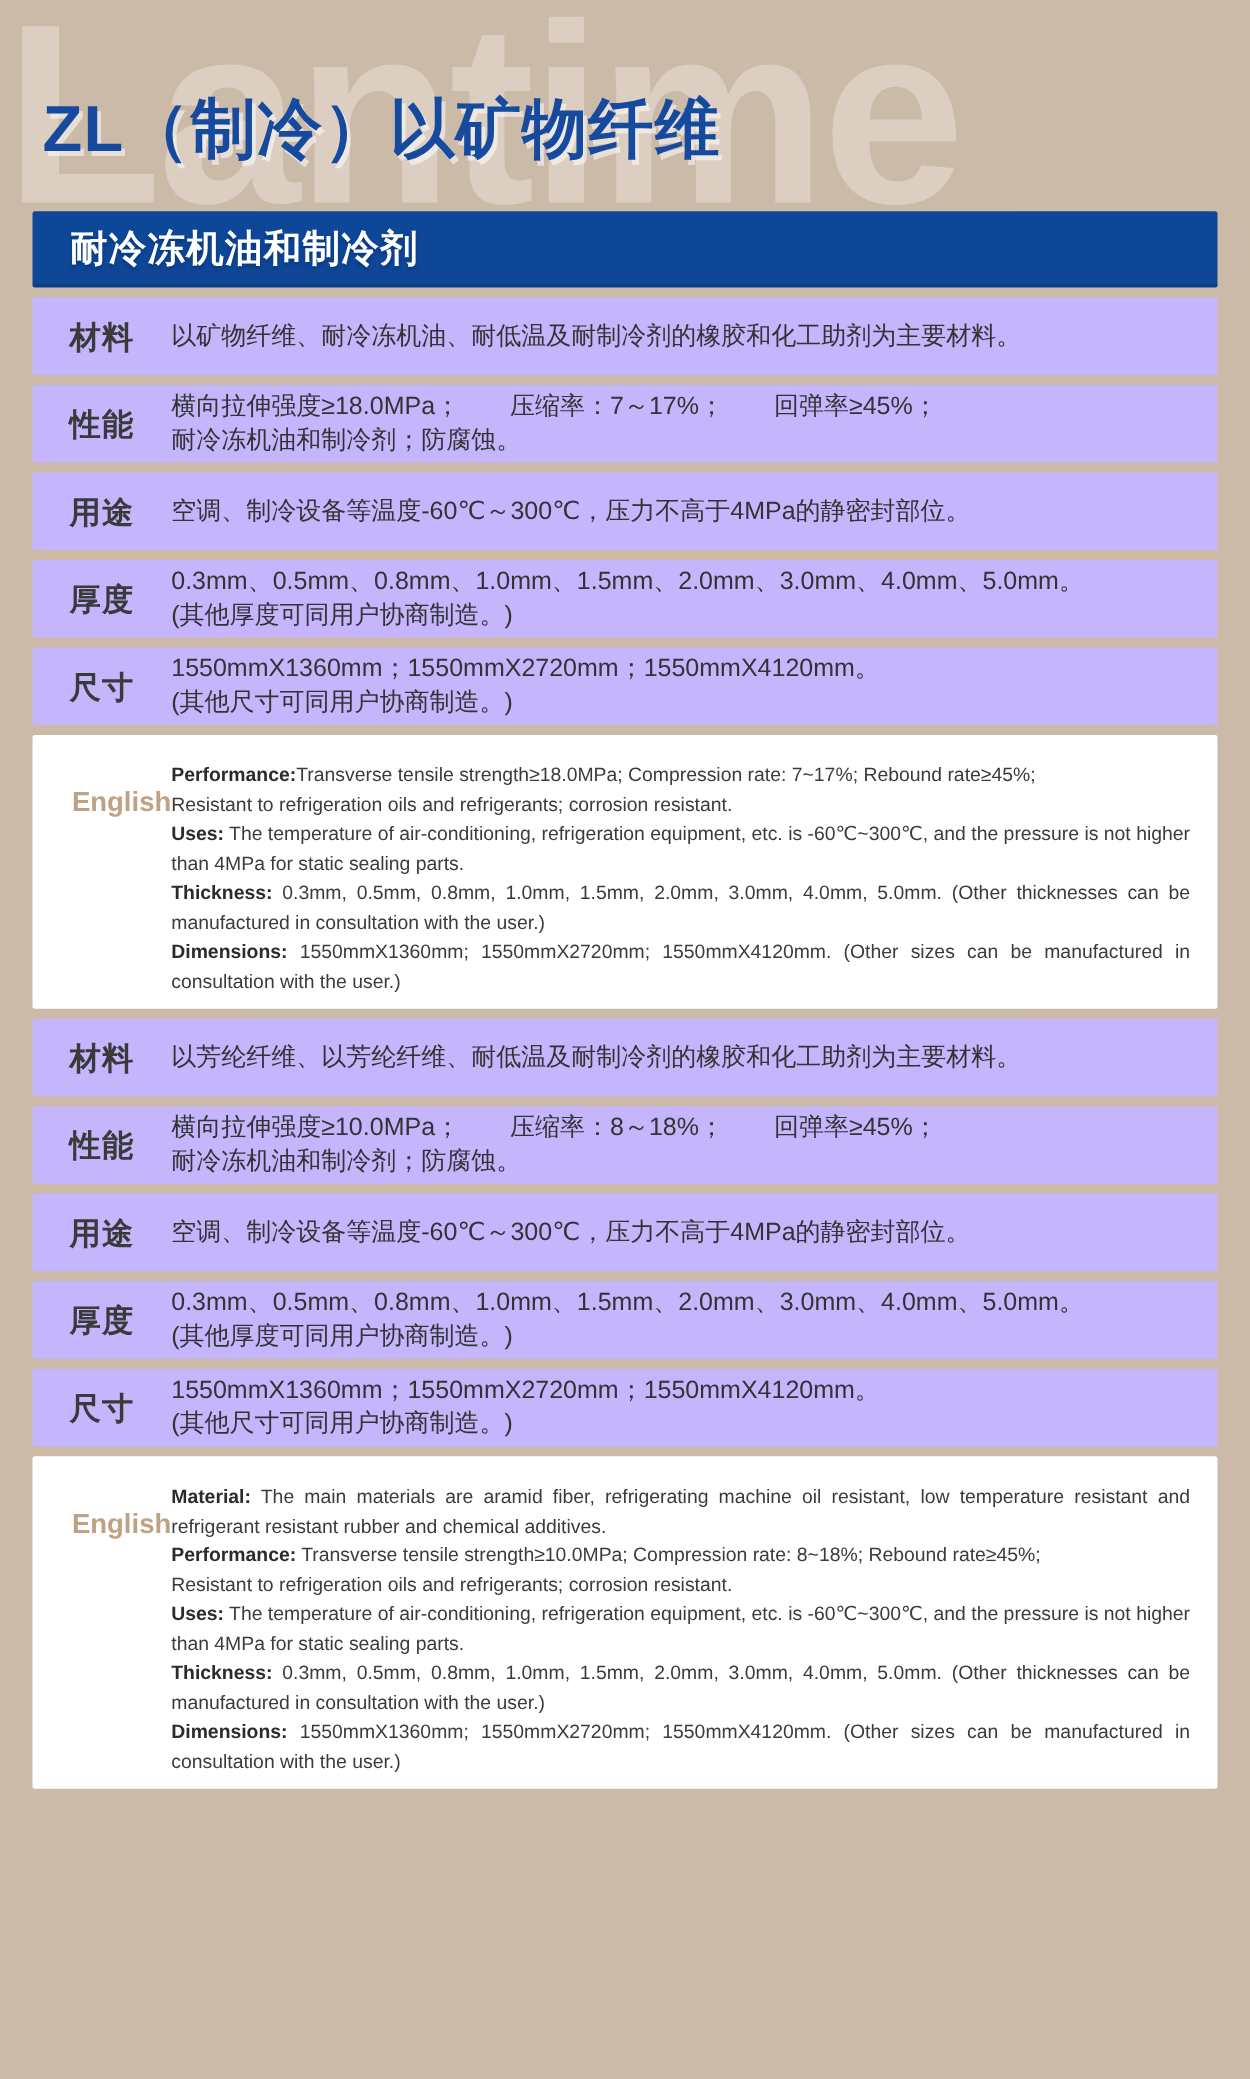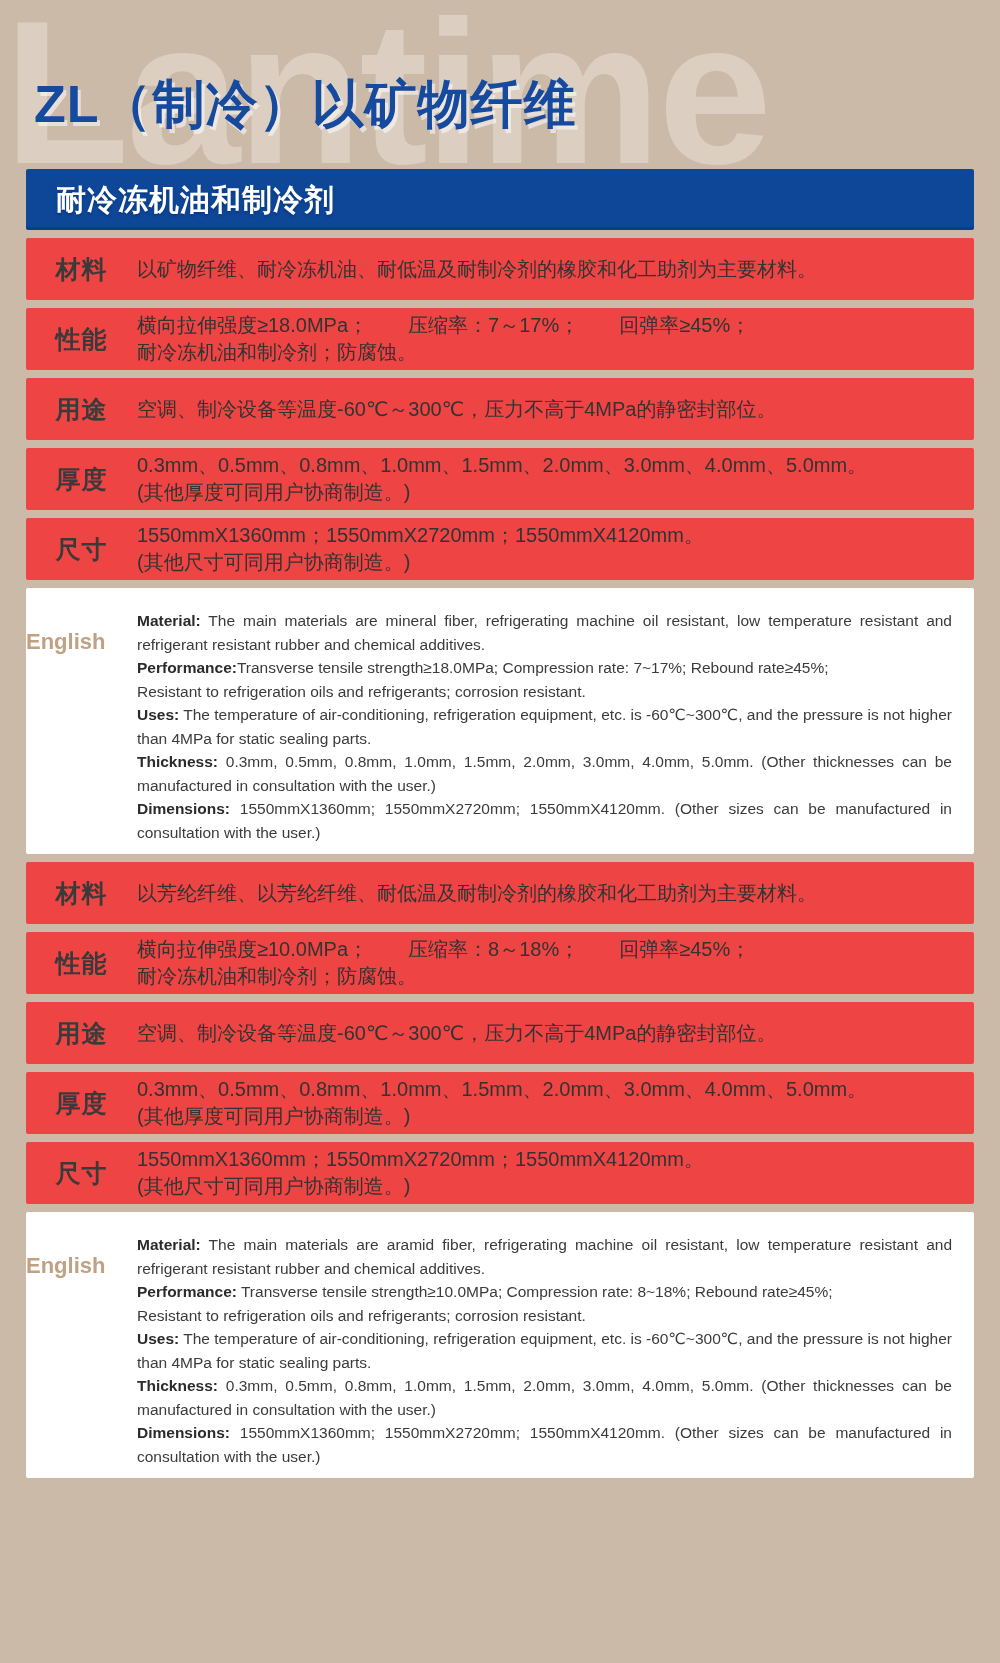--- a/index.html
+++ b/index.html
@@ -47,21 +47,21 @@
     border-radius: 2px;
     letter-spacing: 1px;
     text-shadow: 0 2px 3px rgba(0, 25, 80, 0.35);
     box-shadow: inset 0 -3px 0 rgba(0,0,0,0.12);
   }
   .bar-1 { margin-top: 34px; }
   .bar-2 { margin-top: 52px; }
   .spec-row {
     display: flex;
     align-items: center;
-    background: #ef4444;
+    background: #c4b5fd;
     min-height: 62px;
     margin-top: 8px;
     border-radius: 2px;
   }
   .spec-label {
     width: 111px;
     flex-shrink: 0;
     text-align: center;
     font-size: 25px;
     font-weight: bold;
@@ -79,21 +79,21 @@
     display: flex;
     align-items: flex-start;
     background: #ffffff;
     margin-top: 8px;
     border-radius: 2px;
     padding: 21px 0 10px 0;
   }
   .english-label {
     width: 111px;
     flex-shrink: 0;
-    text-align: left;
+    text-align: right;
     font-size: 22px;
     font-weight: bold;
     color: #c0a184;
     margin-top: 20px;
   }
   .english-content {
     flex: 1;
     padding-right: 22px;
   }
   .en-p {
@@ -150,21 +150,20 @@
     <div class="spec-label">尺寸</div>
     <div class="spec-content">
       <div class="spec-line">1550mmX1360mm；1550mmX2720mm；1550mmX4120mm。</div>
       <div class="spec-line">(其他尺寸可同用户协商制造。)</div>
     </div>
   </div>
 
   <div class="english-row">
     <div class="english-label">English</div>
     <div class="english-content">
-      <p class="en-p"><b class="en-lead">Material:</b><span> The main materials are mineral fiber, refrigerating machine oil resistant, low temperature resistant and refrigerant resistant rubber and chemical additives.</span></p>
       <p class="en-p"><b class="en-lead">Performance:</b><span>Transverse tensile strength≥18.0MPa; Compression rate: 7~17%; Rebound rate≥45%;</span></p>
       <p class="en-p"><b class="en-lead"></b><span>Resistant to refrigeration oils and refrigerants; corrosion resistant.</span></p>
       <p class="en-p"><b class="en-lead">Uses:</b><span> The temperature of air-conditioning, refrigeration equipment, etc. is -60℃~300℃, and the pressure is not higher than 4MPa for static sealing parts.</span></p>
       <p class="en-p"><b class="en-lead">Thickness:</b><span> 0.3mm, 0.5mm, 0.8mm, 1.0mm, 1.5mm, 2.0mm, 3.0mm, 4.0mm, 5.0mm. (Other thicknesses can be manufactured in consultation with the user.)</span></p>
       <p class="en-p"><b class="en-lead">Dimensions:</b><span> 1550mmX1360mm; 1550mmX2720mm; 1550mmX4120mm. (Other sizes can be manufactured in consultation with the user.)</span></p>
     </div>
   </div>
 
 
   <div class="spec-row">

